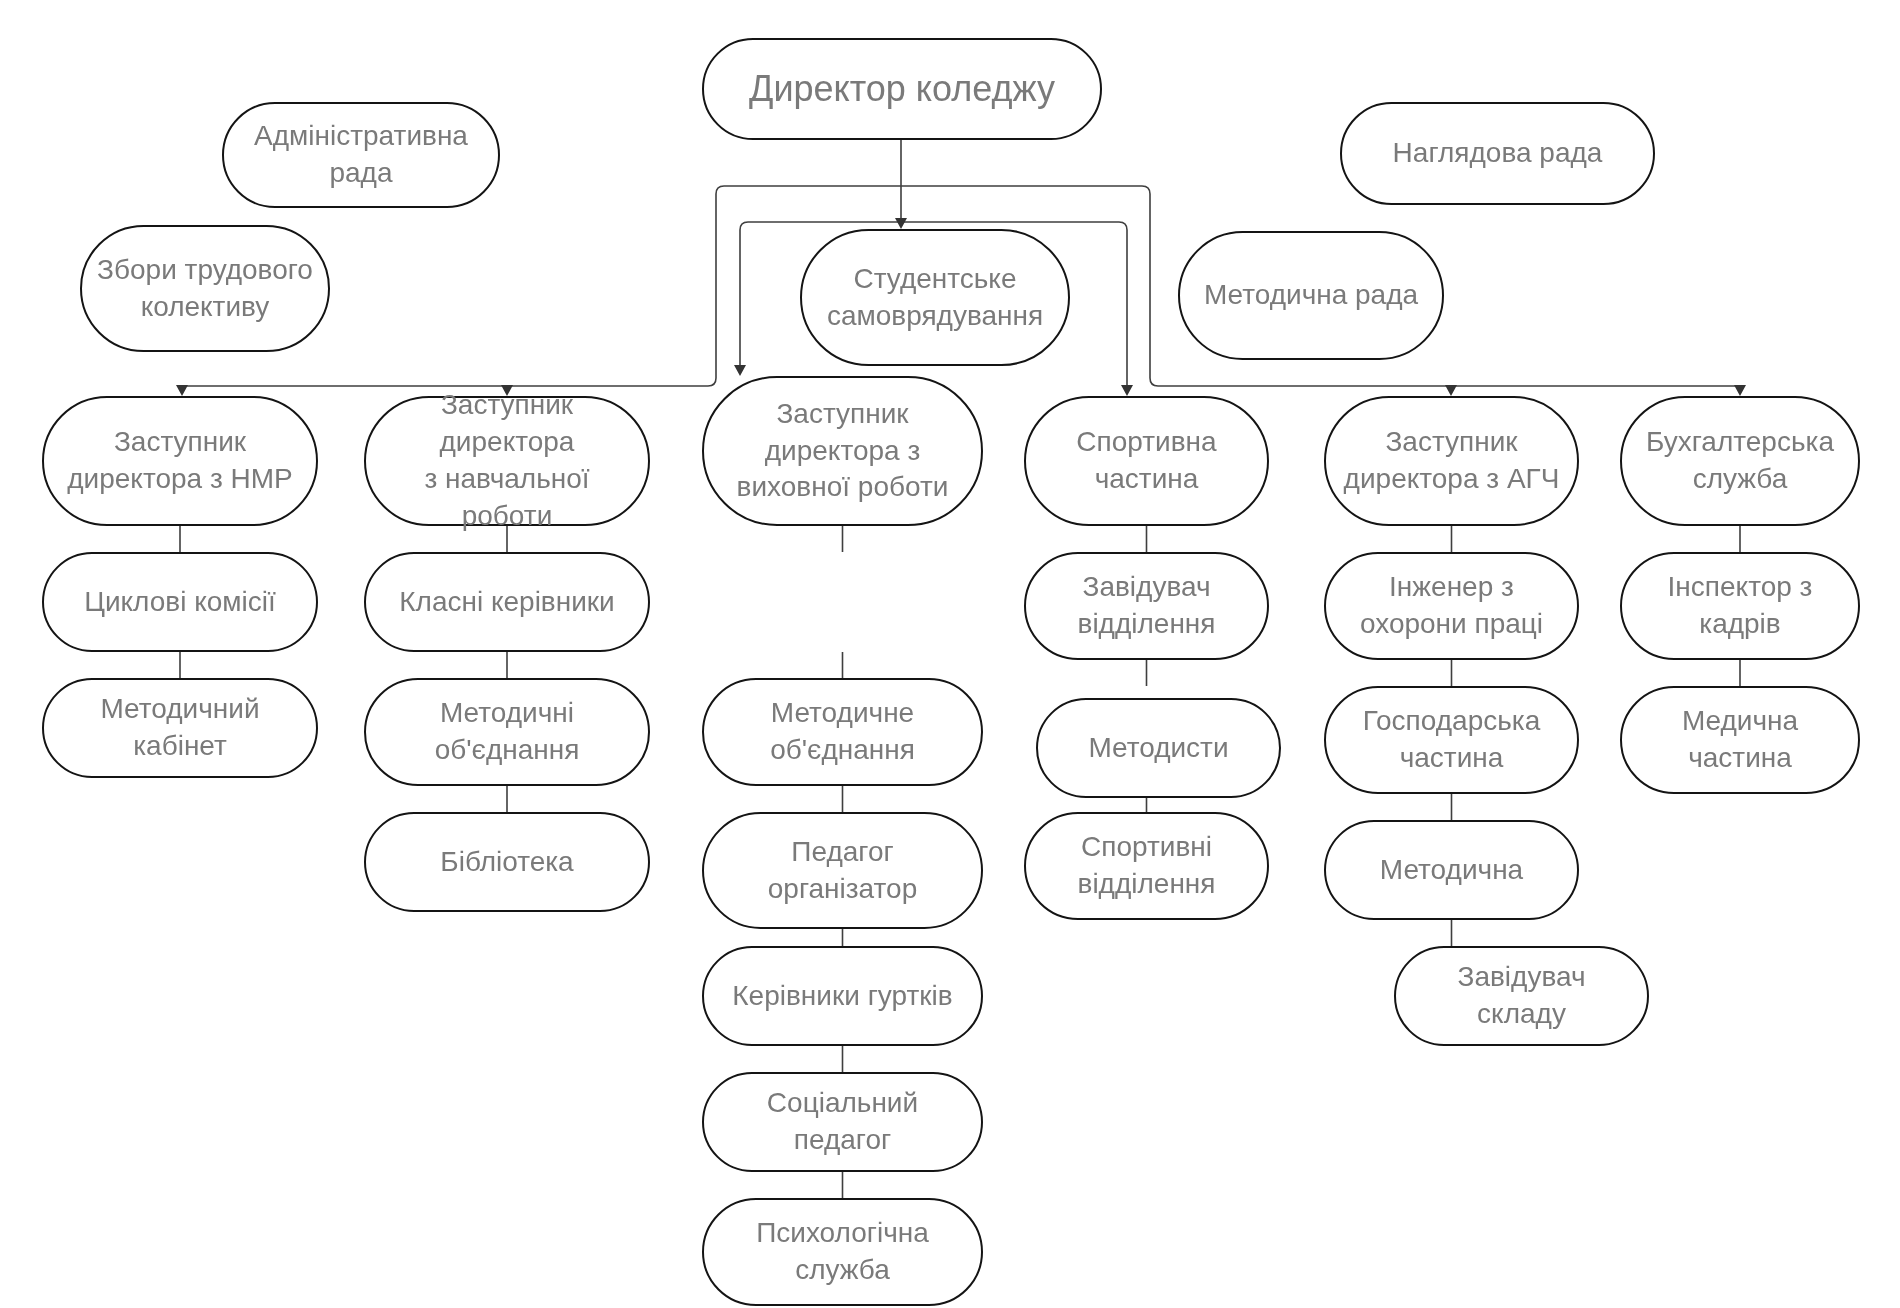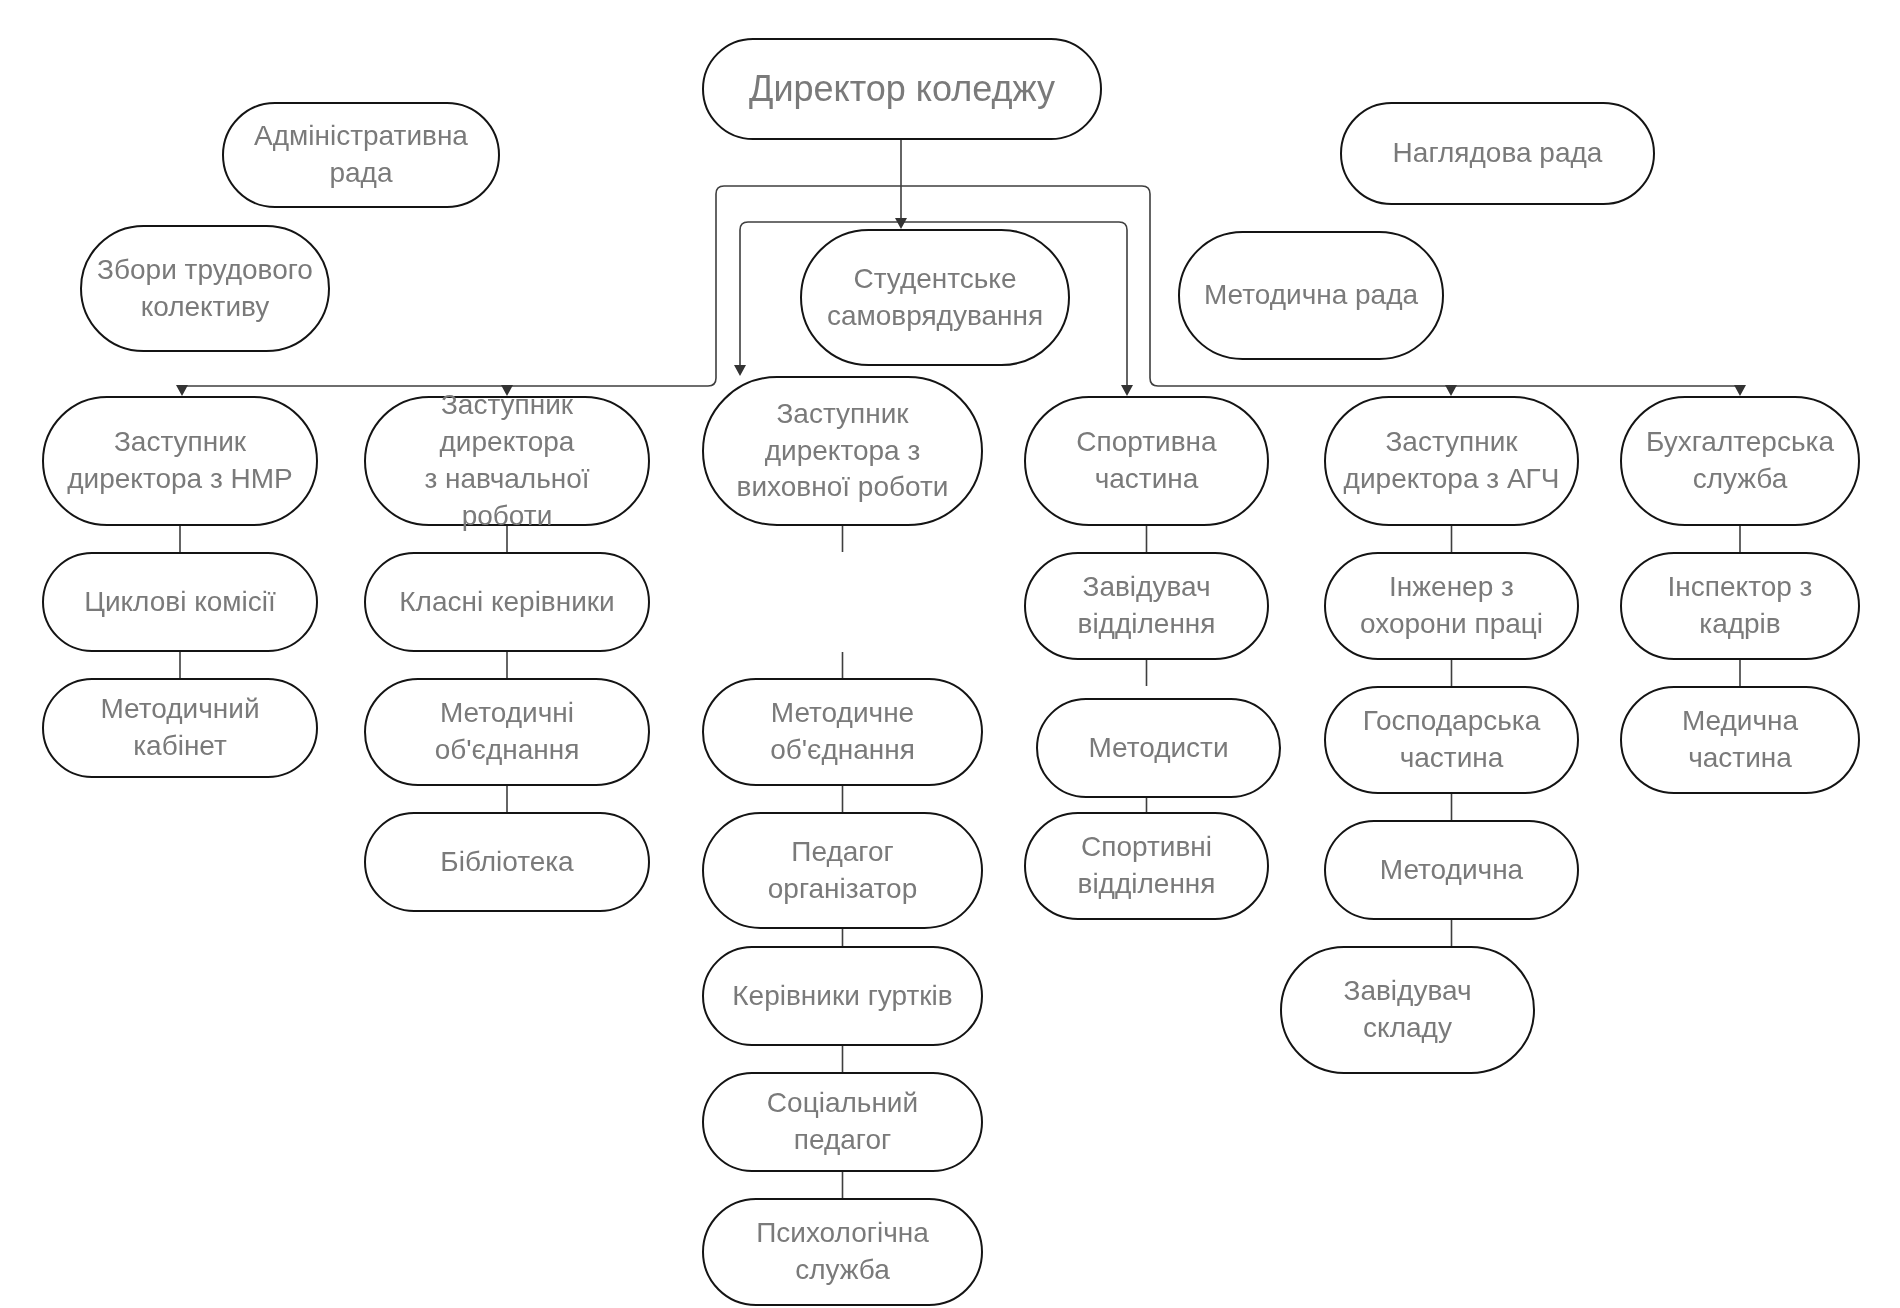--- a/index.html
+++ b/index.html
@@ -120,20 +120,20 @@
 відділення</div>
   <div class="node" style="left:1036px; top:686px; width:245px; height:100px;margin-top:12px;">Методисти</div>
   <div class="node" style="left:1024px; top:812px; width:245px; height:108px;">Спортивні
 відділення</div>
 
   <div class="node" style="left:1324px; top:552px; width:255px; height:108px;">Інженер з
 охорони праці</div>
   <div class="node" style="left:1324px; top:686px; width:255px; height:108px;">Господарська
 частина</div>
   <div class="node" style="left:1324px; top:820px; width:255px; height:100px;">Методична</div>
-  <div class="node" style="left:1280px; top:946px; width:255px; height:128px;">Завідувач складу</div>
+  <div class="node" style="left:1394px; top:946px; width:255px; height:100px;">Завідувач складу</div>
 
   <div class="node" style="left:1620px; top:552px; width:240px; height:108px;">Інспектор з
 кадрів</div>
   <div class="node" style="left:1620px; top:686px; width:240px; height:108px;">Медична
 частина</div>
 
 </div>
 
 </body></html>

